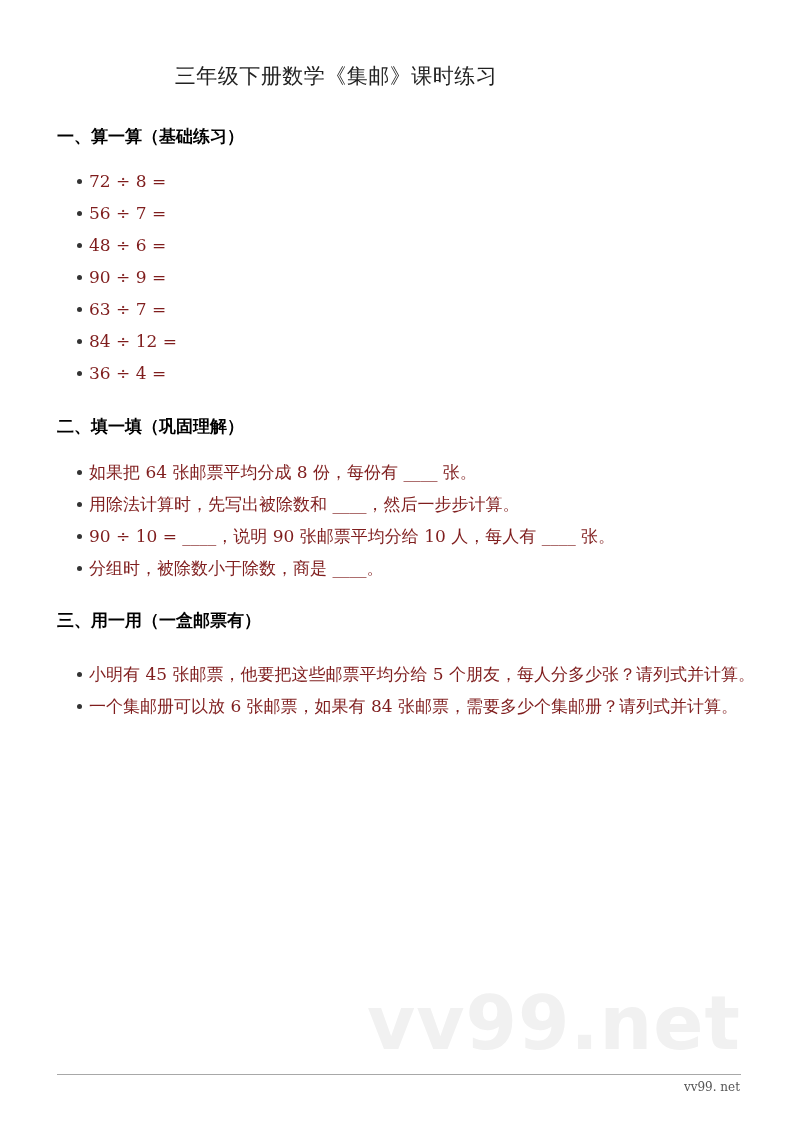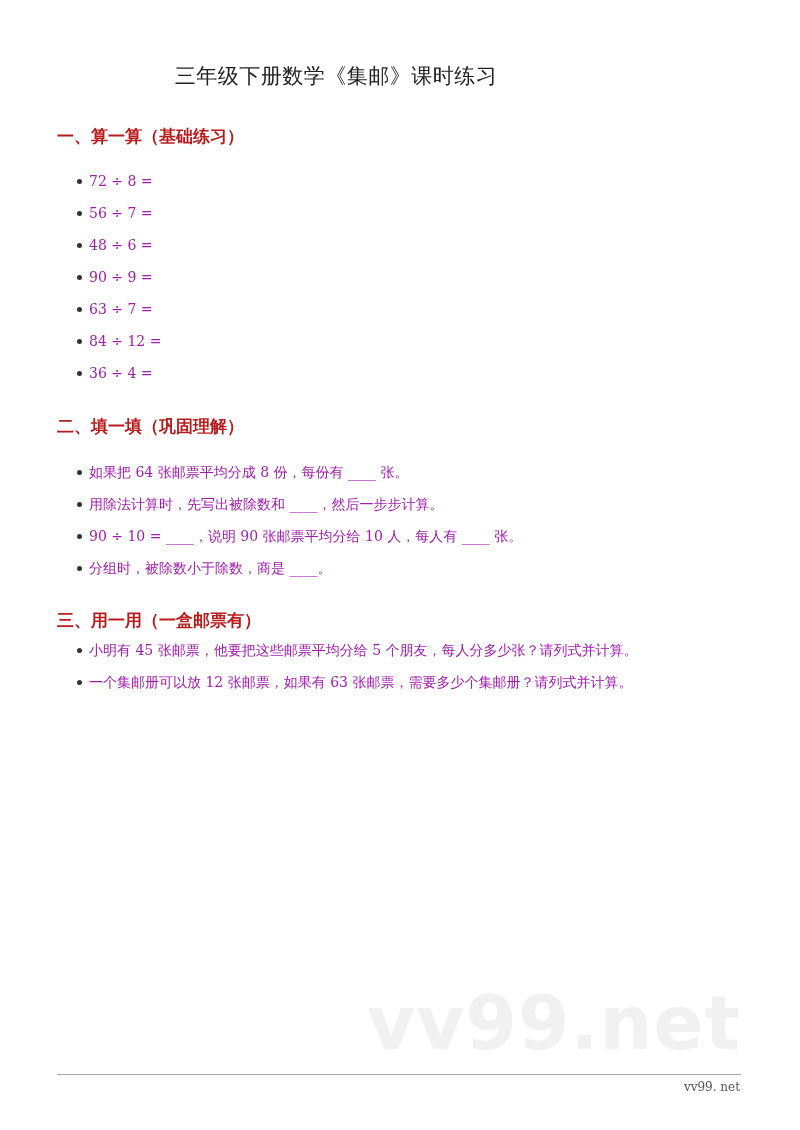--- a/index.html
+++ b/index.html
@@ -28,36 +28,36 @@
       margin: 0;
     }
     .section {
       position: absolute;
       left: 57px;
       width: 700px;
     }
     .section-heading {
       font-size: 17px;
       font-weight: bold;
-      color: #b91c1c;
+      color: #000000;
       margin: 0;
       height: 24px;
       line-height: 24px;
       font-family: "DejaVu Sans", "Liberation Sans", sans-serif;
     }
     .item-list {
       list-style: none;
       margin: 0;
       padding: 0;
     }
     .item {
       position: relative;
       padding-left: 18px;
-      font-size: 14px;
-      color: #a21caf;
+      font-size: 17px;
+      color: #7f1d1d;
       height: 32px;
       line-height: 32px;
       white-space: nowrap;
     }
     .item .bullet {
       position: absolute;
       left: 20px;
       top: 14px;
       width: 5px;
       height: 5px;
@@ -66,21 +66,21 @@
     }
     .item .text {
       position: absolute;
       left: 32px;
     }
     #sec1 { top: 124px; }
     #sec1 .item-list { margin-top: 17px; }
     #sec2 { top: 414px; }
     #sec2 .item-list { margin-top: 18px; }
     #sec3 { top: 608px; }
-    #sec3 .item-list { margin-top: 2px; }
+    #sec3 .item-list { margin-top: 26px; }
 
     .watermark {
       position: absolute;
       top: 986px;
       left: 367px;
       font-family: "DejaVu Sans", "Liberation Sans", sans-serif;
       font-weight: bold;
       font-size: 74px;
       color: #f1f1f1;
       letter-spacing: 1px;
@@ -166,21 +166,21 @@
 
 <div class="section" id="sec3">
   <h2 class="section-heading">三、用一用（一盒邮票有）</h2>
   <ul class="item-list">
     <li class="item">
         <span class="bullet"></span>
         <span class="text">小明有 45 张邮票，他要把这些邮票平均分给 5 个朋友，每人分多少张？请列式并计算。</span>
       </li>
     <li class="item">
         <span class="bullet"></span>
-        <span class="text">一个集邮册可以放 12 张邮票，如果有 63 张邮票，需要多少个集邮册？请列式并计算。</span>
+        <span class="text">一个集邮册可以放 6 张邮票，如果有 84 张邮票，需要多少个集邮册？请列式并计算。</span>
       </li>
   </ul>
 </div>
 
 <div class="watermark">vv99.net</div>
 
 <div class="footer-rule"></div>
 <div class="footer-text">vv99. net</div>
 
 </body></html>

